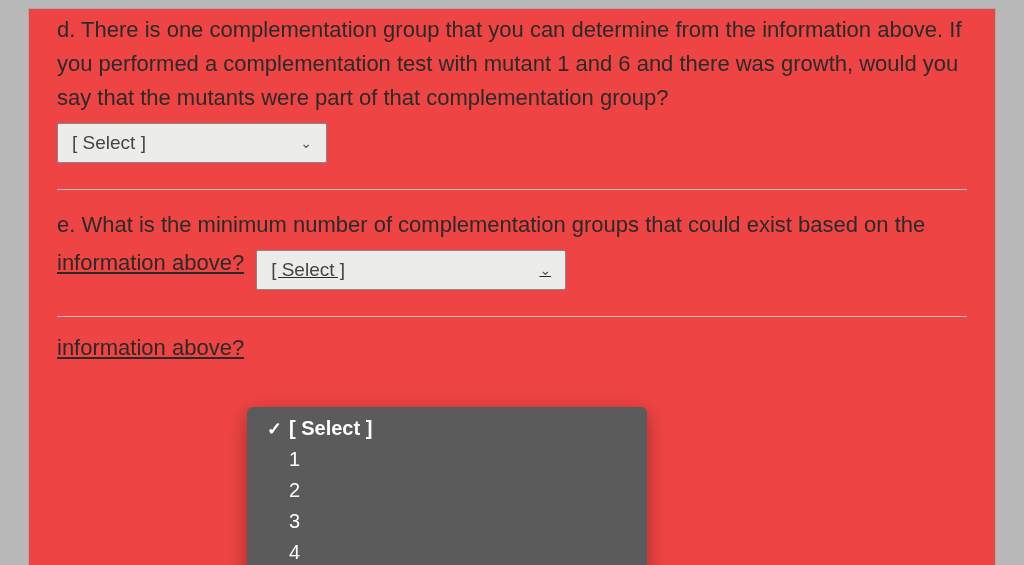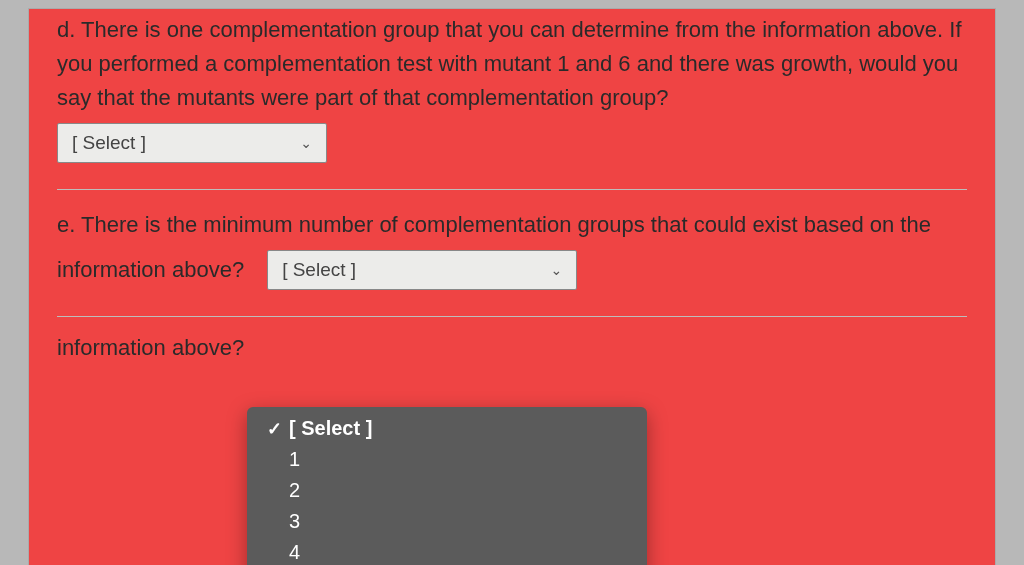--- a/index.html
+++ b/index.html
@@ -45,25 +45,26 @@
       color: #555;
       margin-left: 18px;
     }
     .divider {
       border: none;
       border-top: 1px solid #bdbdbb;
       margin: 26px 0 18px 0;
     }
     .inline-row {
       display: flex;
-      align-items: center;
+      align-items: flex-start;
       flex-wrap: wrap;
-      gap: 11px;
+      gap: 0;
       font-size: 22px;
       color: #2a2a2a;
+      text-decoration: underline;
     }
     .dropdown-menu {
       position: absolute;
       left: 218px;
       top: 398px;
       width: 400px;
       background: #5b5b5b;
       border-radius: 6px;
       padding: 6px 0 2px 0;
       color: #fff;
@@ -95,21 +96,21 @@
 
   <p class="question-text first">d. There is one complementation group that you can determine from the information above. If you performed a complementation test with mutant 1 and 6 and there was growth, would you say that the mutants were part of that complementation group?</p>
 
   <div class="select-box">
     <span>[ Select ]</span>
     <span class="chevron">⌄</span>
   </div>
 
   <hr class="divider">
 
-  <p class="question-text">e. There is the minimum number of complementation groups that could exist based on the</p>
+  <p class="question-text">e. What is the minimum number of complementation groups that could exist based on the</p>
   <div class="inline-row">
     <span>information above?</span>
     <span class="select-box inline">
       <span>[ Select ]</span>
       <span class="chevron">⌄</span>
     </span>
   </div>
 
   <hr class="divider">
 

